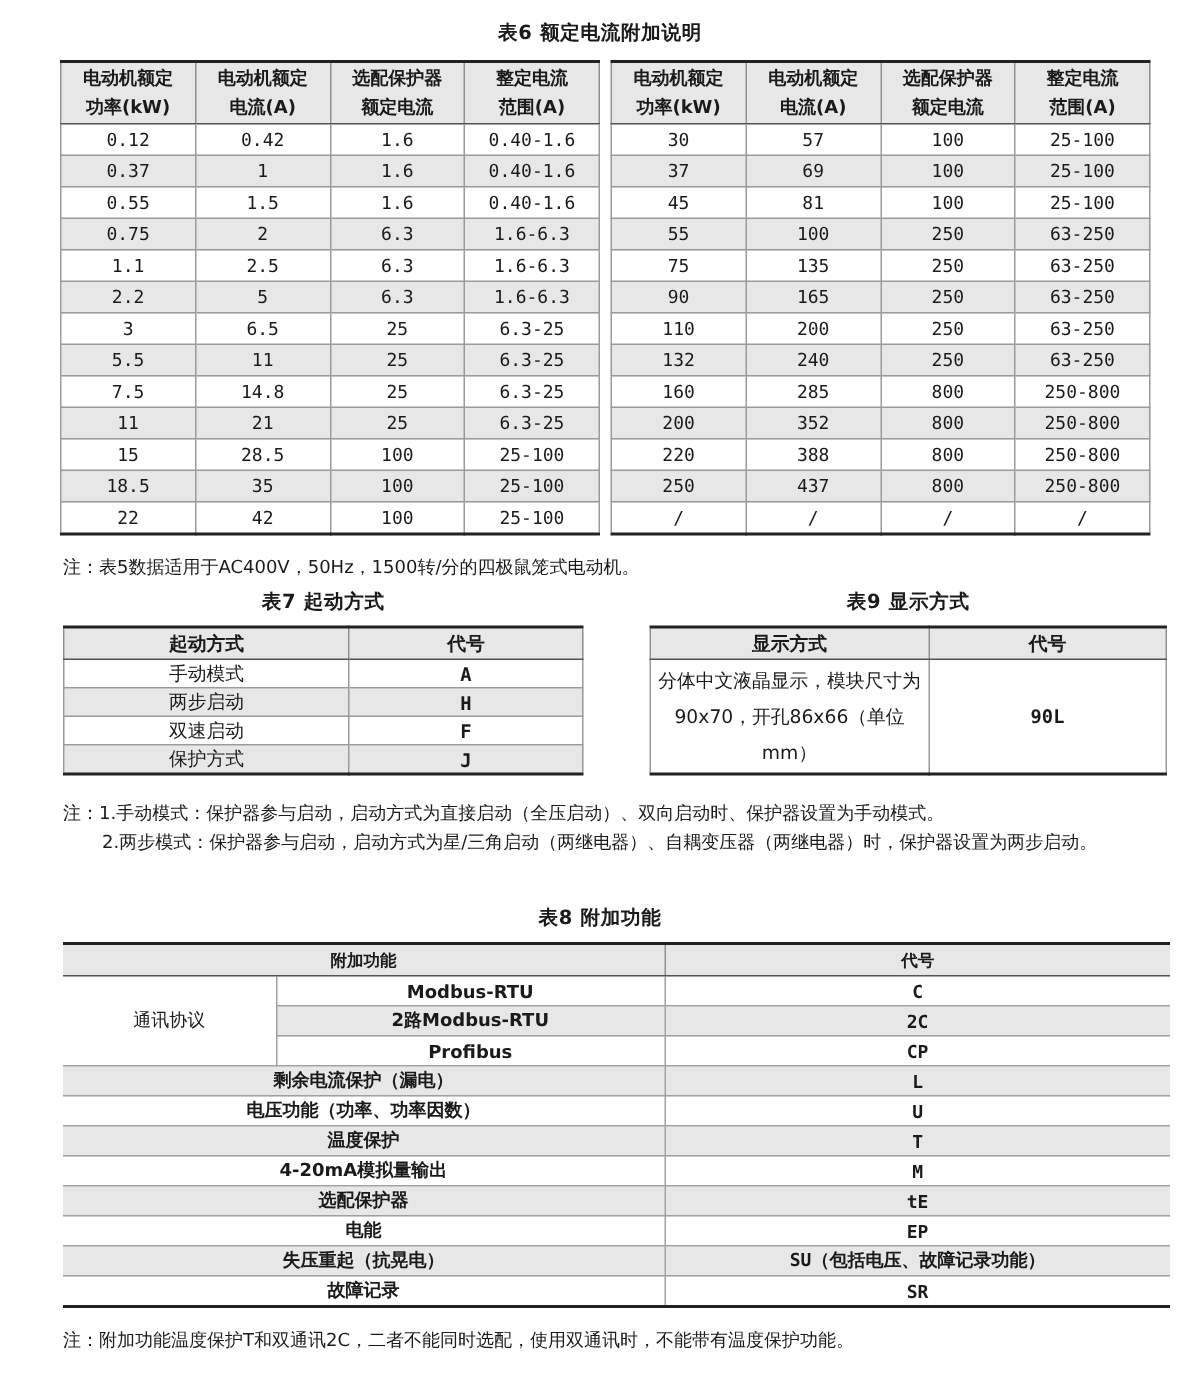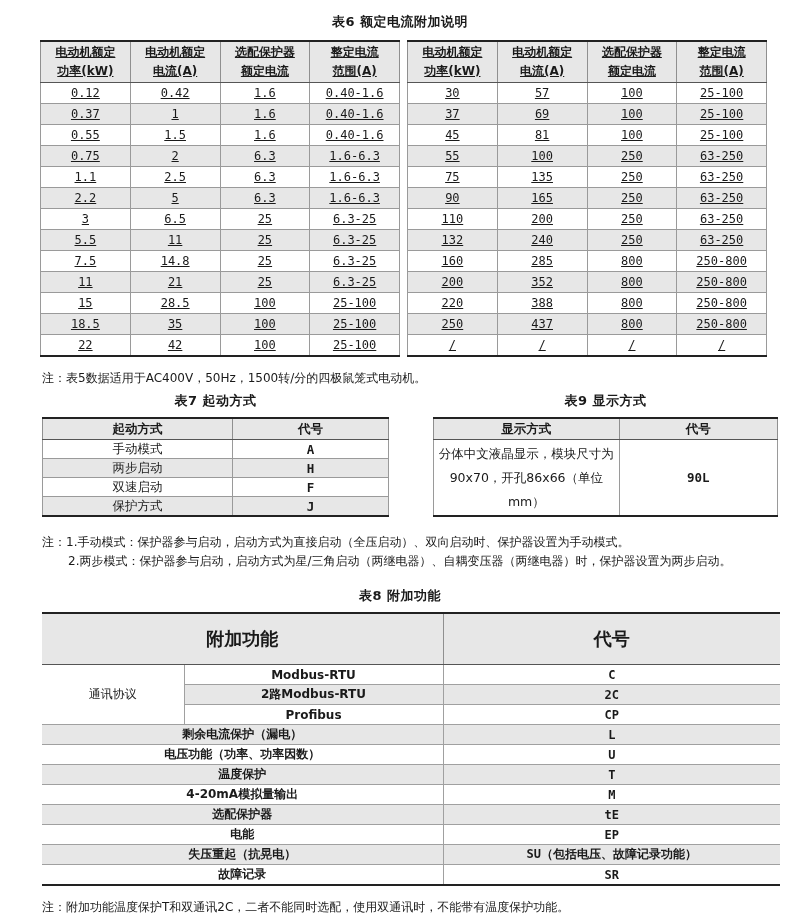--- a/index.html
+++ b/index.html
@@ -7,21 +7,21 @@
     width:800px;height:924px;background:#ffffff;color:#1a1a1a;
     font-family:"DejaVu Sans","Liberation Sans",sans-serif;
     position:relative;overflow:hidden;
   }
   .title{font-weight:bold;font-size:13px;text-align:center;letter-spacing:0.5px;}
   .t6-title{padding-top:13px;}
 
   table{border-collapse:collapse;table-layout:fixed;}
 
   
-  .t6-row{display:flex;margin:9px 33px 0 40px;gap:7px;text-decoration:underline;}
+  .t6-row{display:flex;margin:9px 33px 0 40px;gap:7px;}
   table.t6{width:50%;font-size:12px;text-align:center;
     border-top:2px solid #222;border-bottom:2px solid #222;}
   table.t6 th{
     height:40px;background:#e7e7e7;font-weight:bold;font-size:12px;
     border:1px solid #8f8f8f;border-bottom:1px solid #555;line-height:1.6;padding:0;
   }
   table.t6 td{
     height:20px;border:1px solid #9a9a9a;padding:0;
     font-family:"DejaVu Sans Mono","DejaVu Sans",monospace;
   }
@@ -47,27 +47,27 @@
   table.t7 td{height:18px;border:1px solid #9a9a9a;padding:0;}
   table.t7 td.code,
   table.t9 td.code,
   .t8 td.code{font-family:"DejaVu Sans Mono","DejaVu Sans",monospace;font-weight:bold;}
   table.t7 .c1{width:55%;} table.t7 .c2{width:45%;}
   table.t9 .c1{width:54%;} table.t9 .c2{width:46%;}
   table.t9 td{border:1px solid #9a9a9a;padding:0;}
   table.t9 td.desc{height:75px;line-height:24px;font-size:12.5px;}
 
   
-  .t8-title{margin-top:16px;}
+  .t8-title{margin-top:32px;}
   table.t8{width:738px;margin:7px 0 0 42px;font-size:12px;text-align:center;
     border-top:2px solid #222;border-bottom:2px solid #222;
     border-left:hidden;border-right:hidden;}
   table.t8 th{
-    height:20px;background:#e7e7e7;font-weight:bold;font-size:18px;
-    border:1px solid #8f8f8f;border-bottom:1px solid #555;padding:13px;
+    height:20px;background:#e7e7e7;font-weight:bold;font-size:11px;
+    border:1px solid #8f8f8f;border-bottom:1px solid #555;padding:0;
   }
   table.t8 td{height:19px;border:1px solid #a0a0a0;padding:0;font-weight:bold;}
   table.t8 td.comm-label{background:#ffffff;font-weight:normal;}
   table.t8 col.c1{width:142px;} table.t8 col.c2{width:259px;} table.t8 col.c3{width:337px;}
 </style>
 </head>
 <body>
 
 <div class="page">
 

